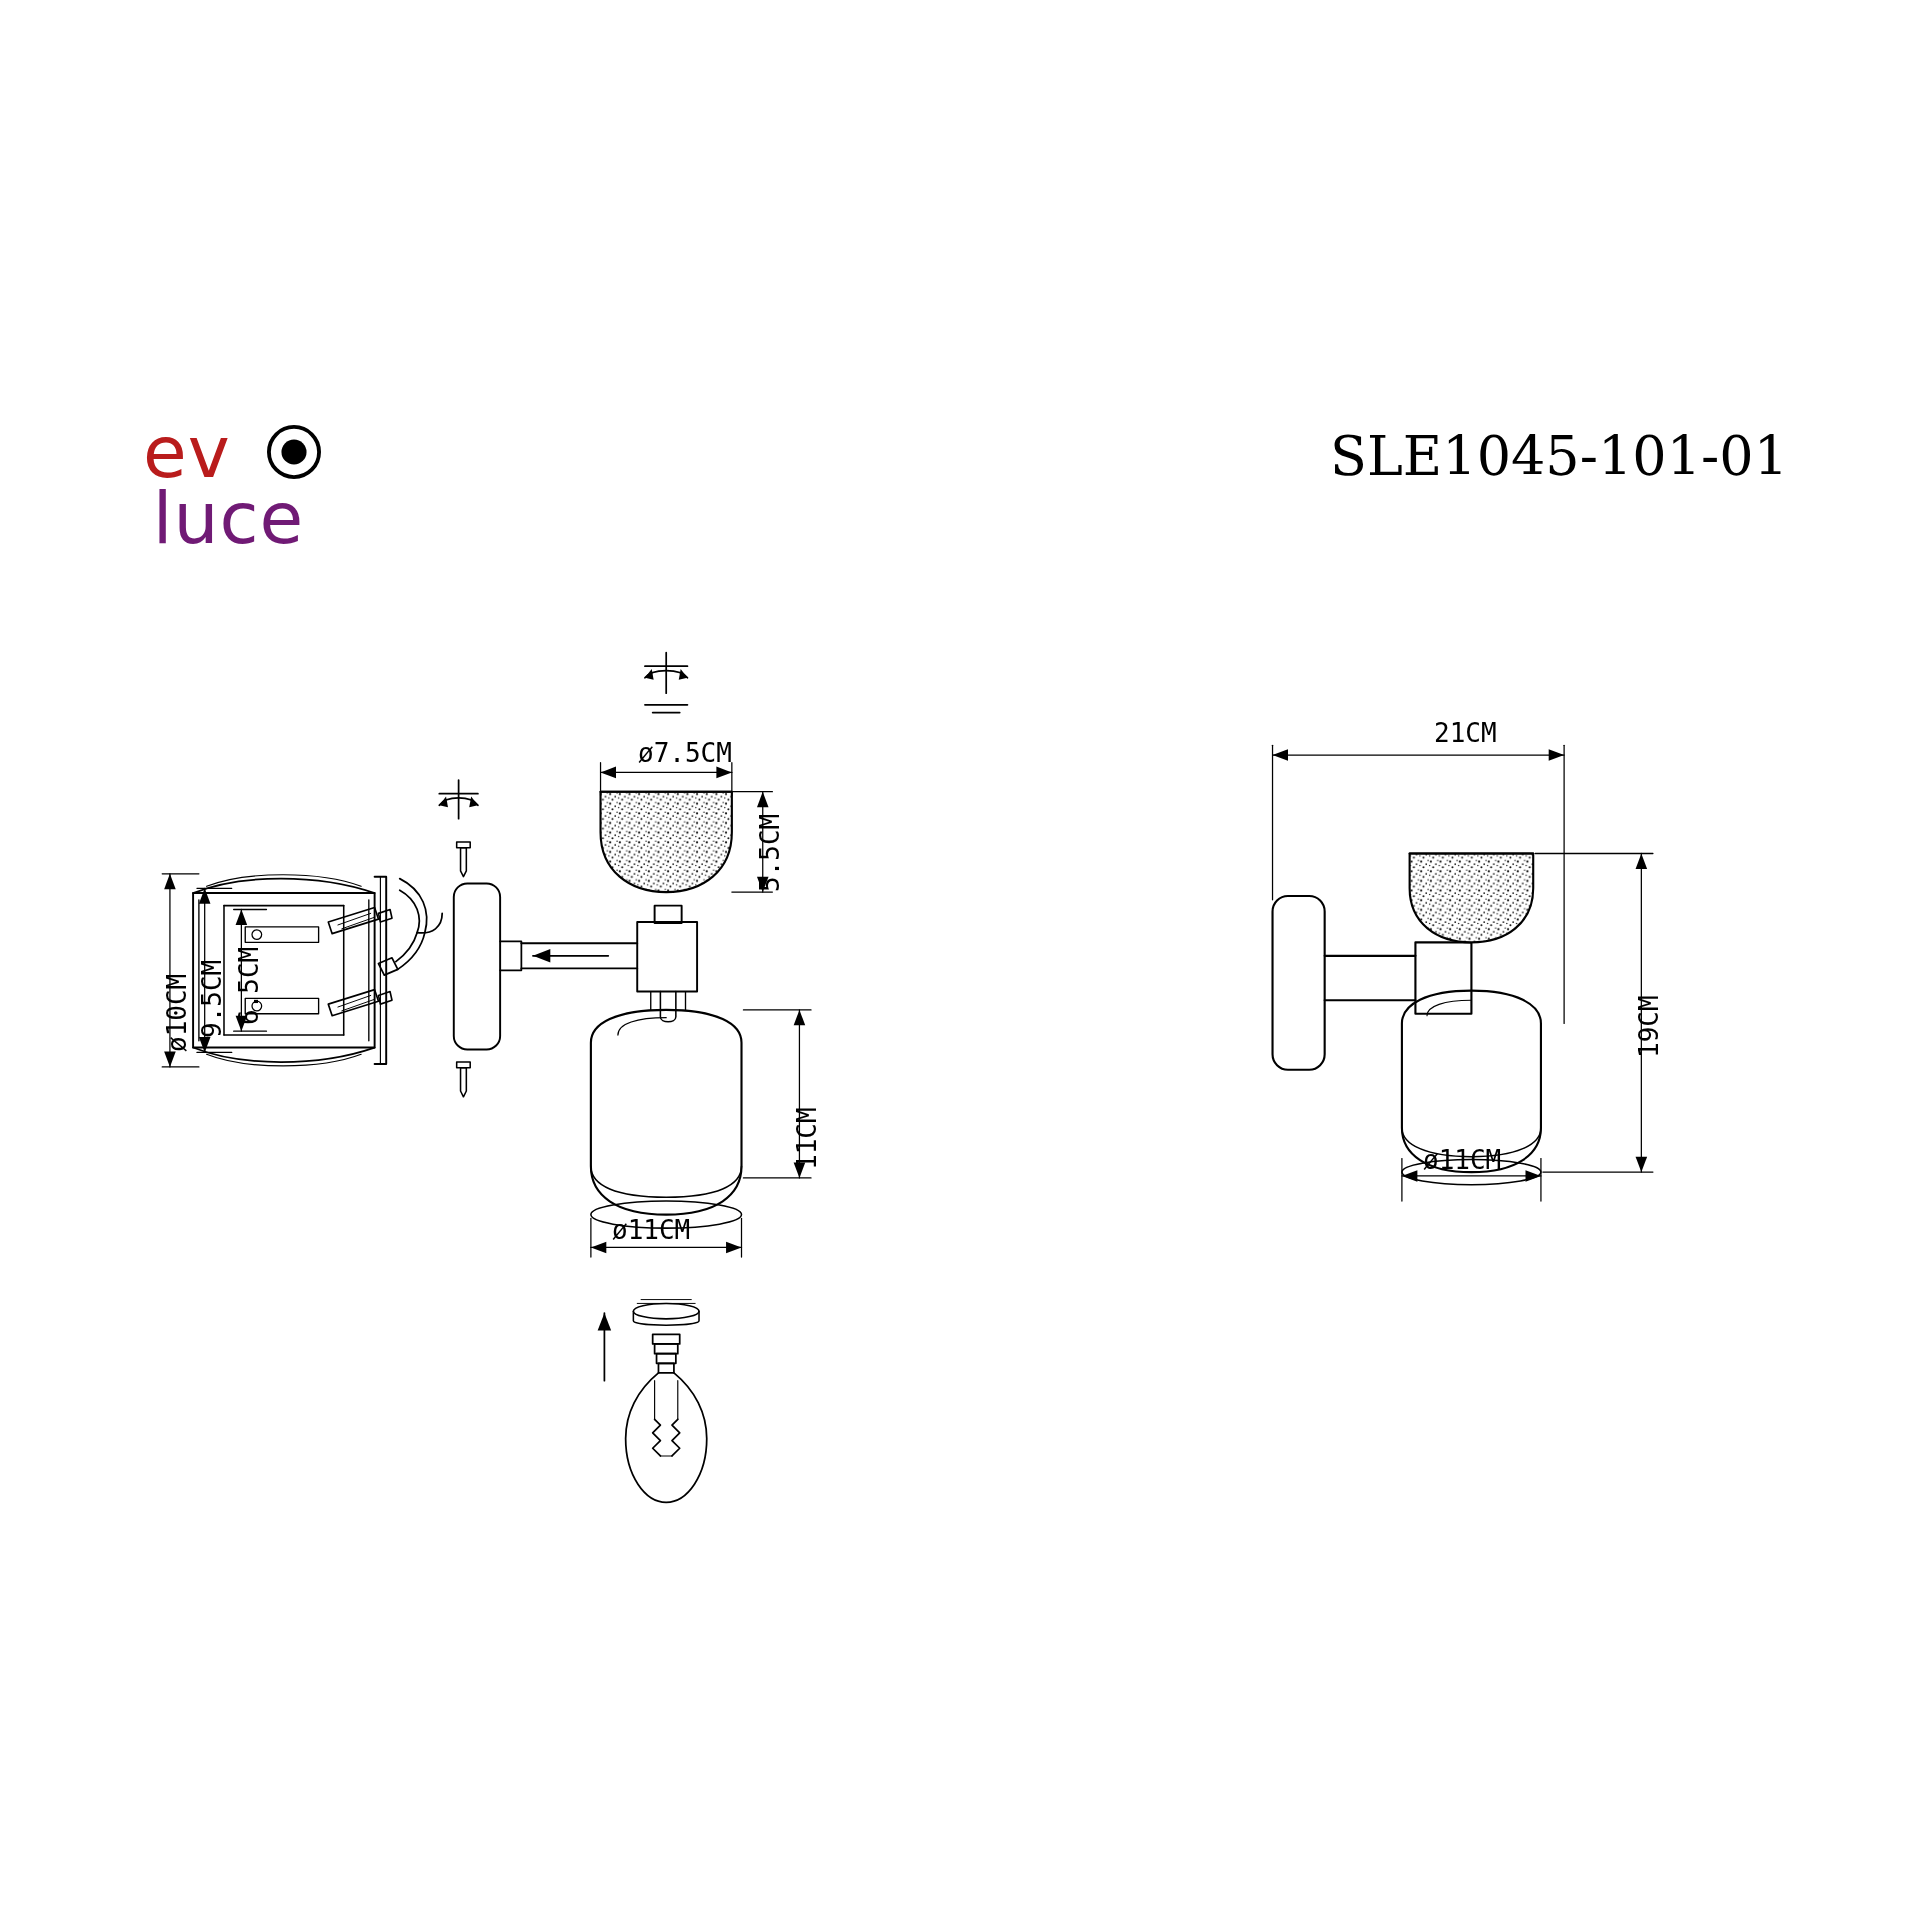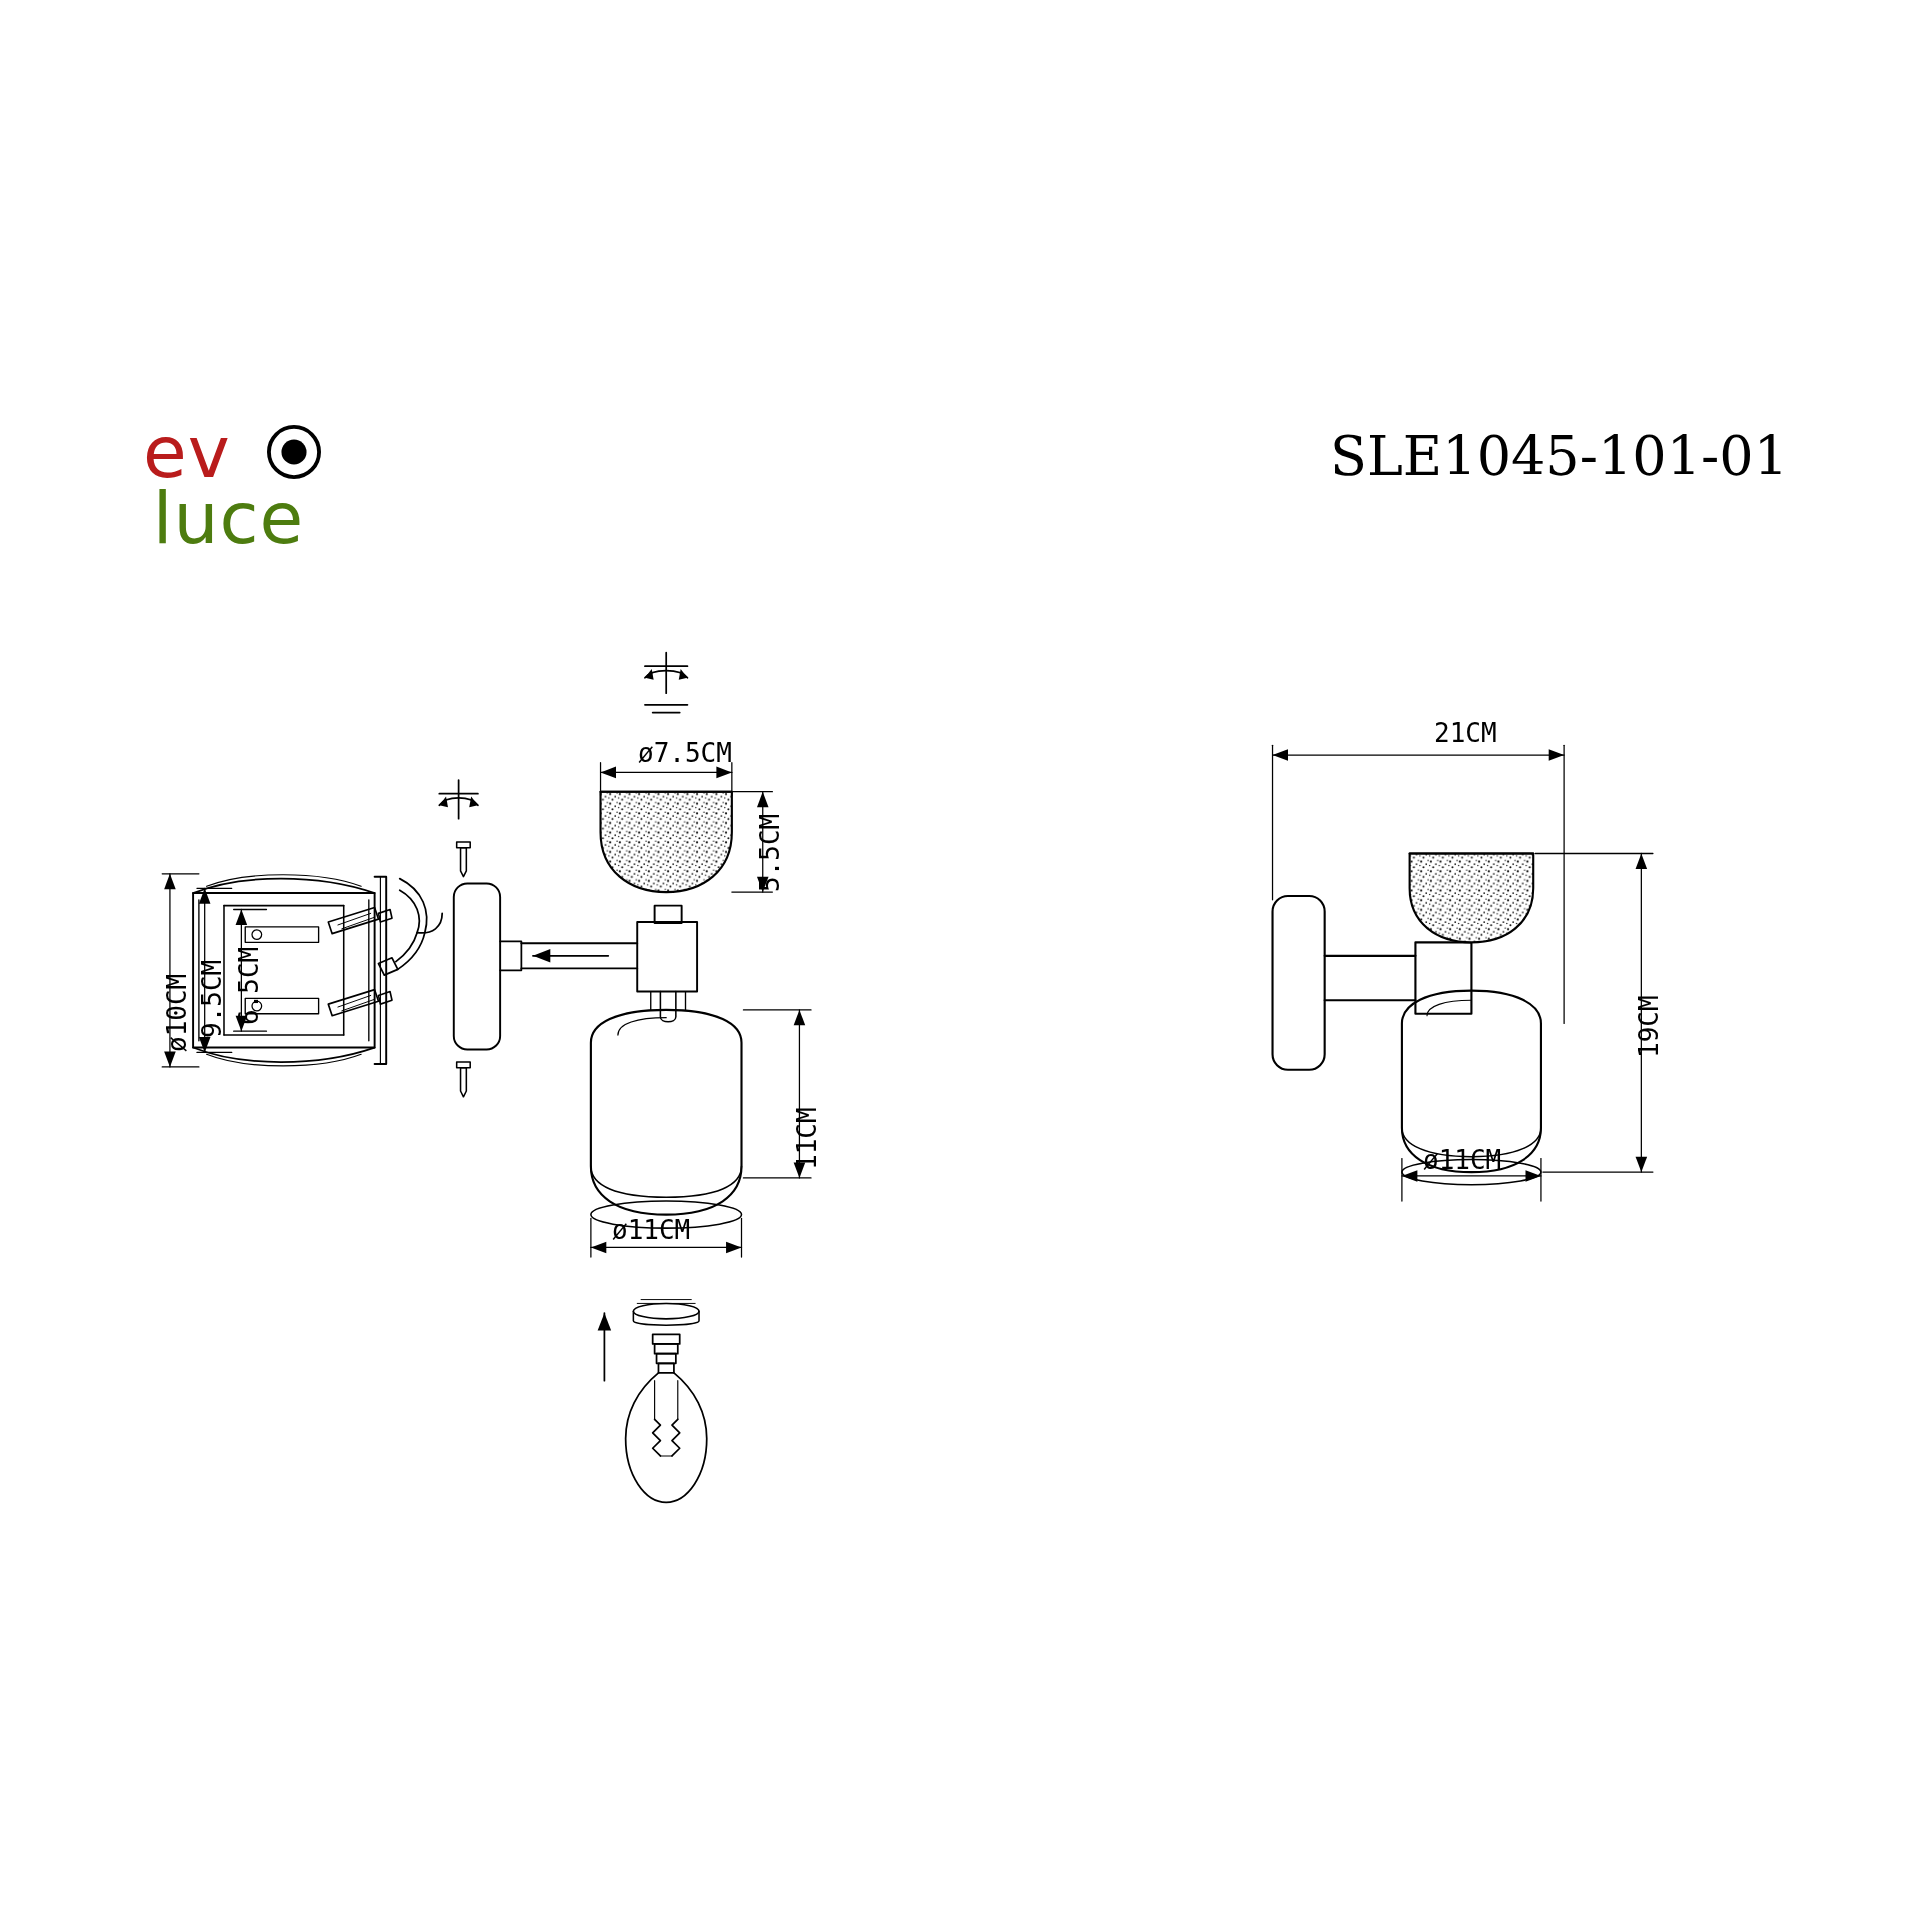--- a/index.html
+++ b/index.html
@@ -39,21 +39,21 @@
     color: #b91c1c;
   }
   .logo-luce {
     position: absolute;
     left: 9.7px;
     top: 66px;
     font-family: "DejaVu Sans", sans-serif;
     font-size: 71px;
     letter-spacing: 1px;
     line-height: 1;
-    color: #4d7c0f;
+    color: #701a75;
   }
   .logo-mark {
     position: absolute;
     left: 124px;
     top: 7.7px;
     width: 54px;
     height: 54px;
   }
 
   

